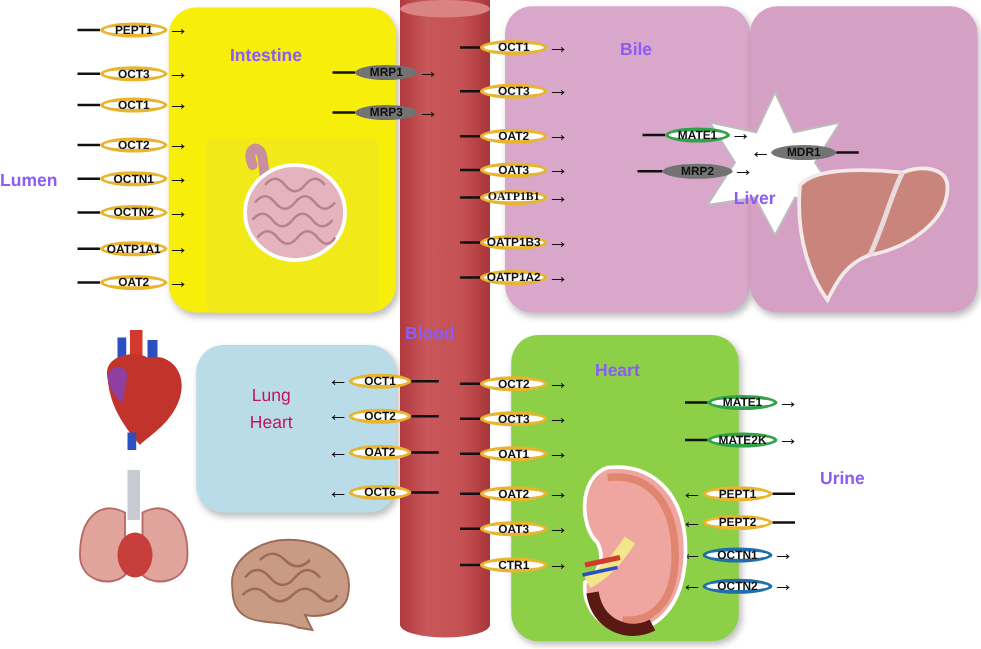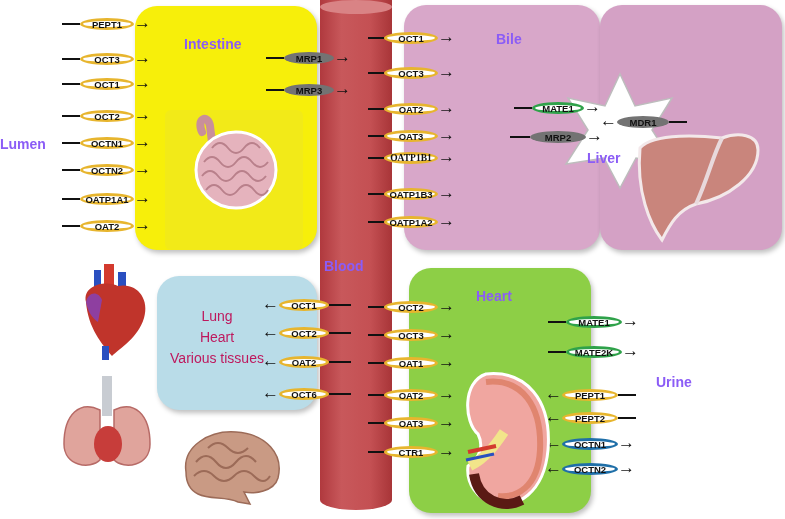--- a/index.html
+++ b/index.html
@@ -47,21 +47,20 @@
 <div class="lbl" style="left:184px;top:36px;">Intestine</div>
 <div class="lbl" style="left:496px;top:31px;">Bile</div>
 <div class="lbl" style="left:324px;top:258px;">Blood</div>
 <div class="lbl" style="left:476px;top:288px;">Heart</div>
 <div class="lbl" style="left:0;top:112px;margin-top:24px;">Lumen</div>
 <div class="lbl" style="left:656px;top:374px;">Urine</div>
 <div class="lbl" style="left:587px;top:150px;">Liver</div>
 <div class="tissue-text">
   <div>Lung</div>
   <div>Heart</div>
-  <div>Various tissues</div>
 </div>
 
 <div id="transporters">
     <div class="tp" style="left: 62px; top: 17px;">
       <span class="line" style="width: 18px;"></span>
       <span class="oval y" style="width: 54px;">PEPT1</span>
       <span class="arrow">→</span>
     </div>
     <div class="tp" style="left: 62px; top: 52px;">
       <span class="line" style="width: 18px;"></span>

